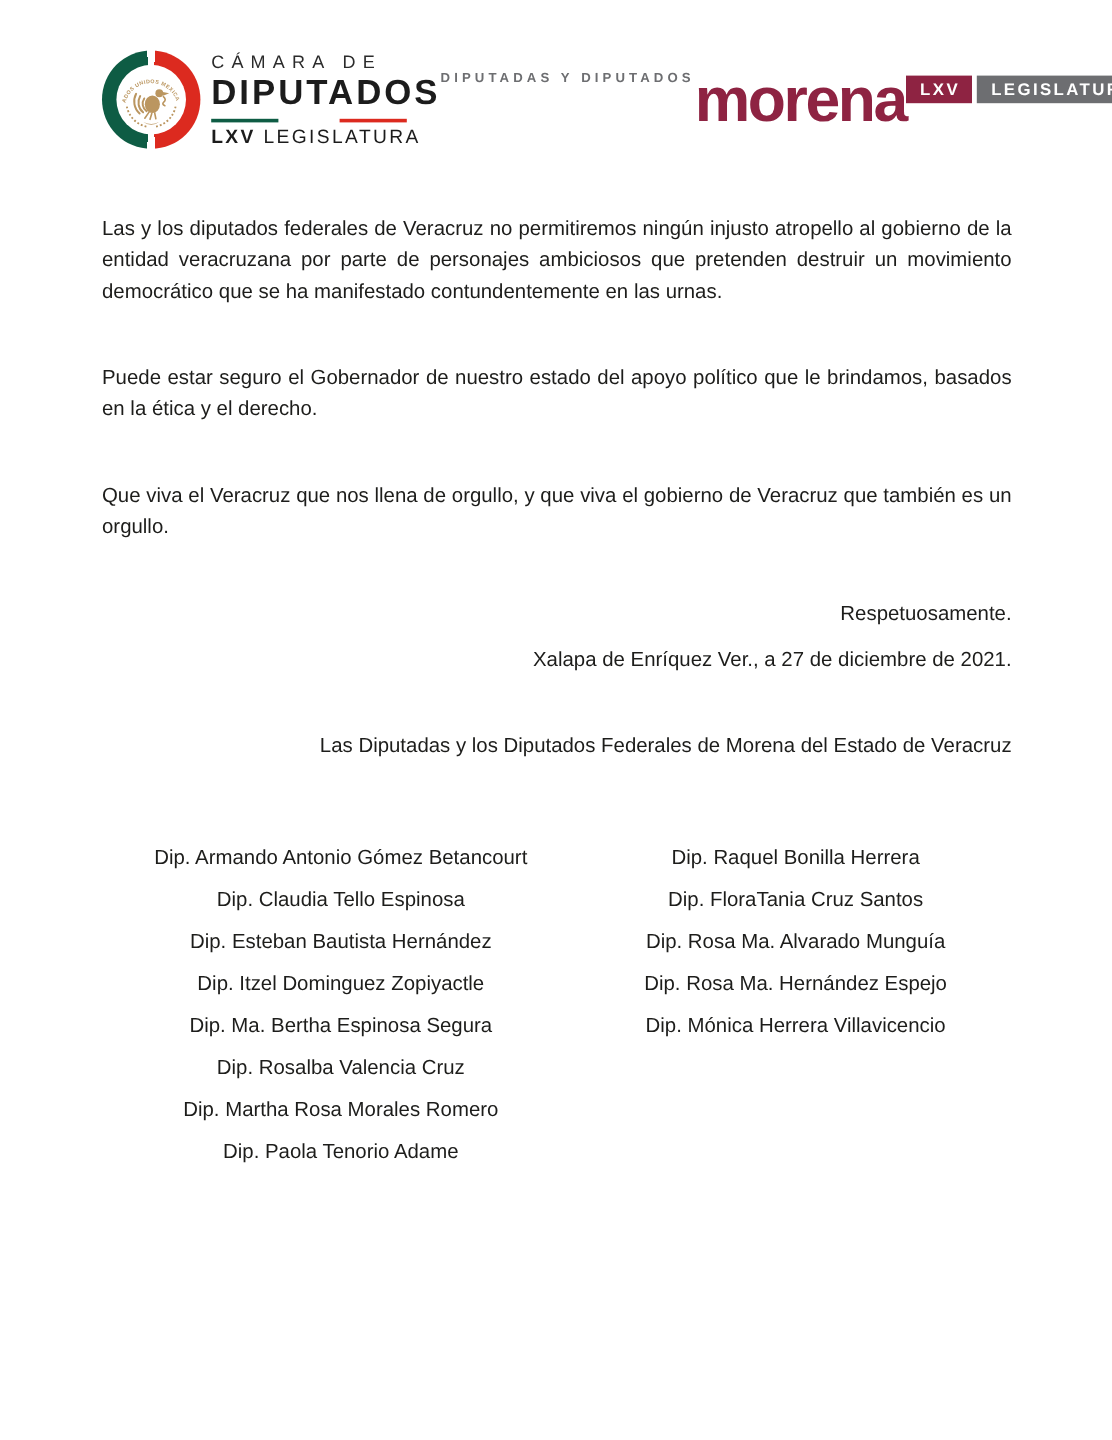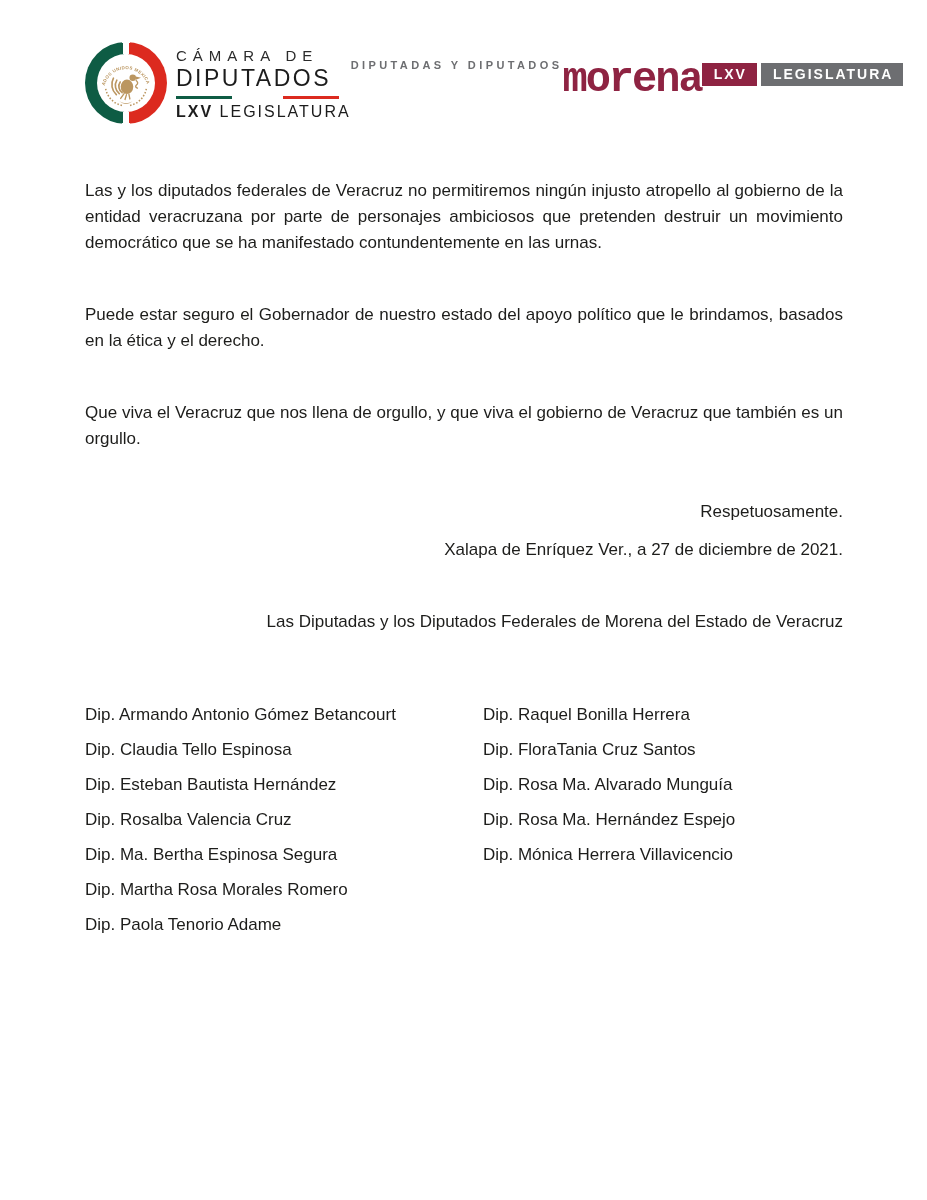--- a/index.html
+++ b/index.html
@@ -16,48 +16,48 @@
 
   
   .letterhead{display:flex;justify-content:space-between;align-items:flex-start;height:92px;}
   .chamber-logo{display:flex;align-items:center;}
   .seal{position:relative;width:82px;height:82px;border-radius:50%;
     background:conic-gradient(from 0deg,#ffffff 0deg 5deg,var(--red) 5deg 175deg,#ffffff 175deg 185deg,var(--green) 185deg 355deg,#ffffff 355deg 360deg);}
   .seal-inner{position:absolute;left:12px;top:12px;width:58px;height:58px;border-radius:50%;background:#ffffff;}
   .seal-inner svg{width:100%;height:100%;display:block;}
   .chamber-text{margin-left:9px;padding-top:2px;}
   .chamber-line1{font-size:15px;letter-spacing:6px;font-weight:400;color:#2b2b2b;white-space:nowrap;}
-  .chamber-line2{font-size:23px;font-weight:400;letter-spacing:2.5px;color:#1c1c1c;margin-top:1px;white-space:nowrap;}
+  .chamber-line2{font-size:29px;font-weight:700;letter-spacing:2.5px;color:#1c1c1c;margin-top:1px;white-space:nowrap;}
   .chamber-rule{display:flex;justify-content:space-between;width:163px;margin-top:4px;}
   .rule-green{width:56px;height:3px;background:var(--green);}
   .rule-red{width:56px;height:3px;background:var(--red);}
   .chamber-line3{font-size:16px;letter-spacing:2px;color:#1c1c1c;margin-top:4px;white-space:nowrap;}
   .chamber-line3 b{font-weight:700;}
 
   .morena-logo{display:flex;align-items:flex-start;padding-top:4px;margin-top:13px;}
   .morena-top{font-size:11px;font-weight:700;letter-spacing:3.4px;color:var(--gray);white-space:nowrap;}
-  .morena-word{font-size:42px;line-height:0.88;font-weight:700;letter-spacing:-2px;color:var(--maroon);margin-top:3px;font-family:Liberation Mono, monospace;}
+  .morena-word{font-size:52px;line-height:0.88;font-weight:700;letter-spacing:-2px;color:var(--maroon);margin-top:3px;}
   .morena-badges{display:flex;margin-top:4px;}
   .badge{color:#ffffff;font-weight:700;font-size:14px;letter-spacing:2px;padding:3px 10px 3px 12px;line-height:17px;}
   .badge-lxv{background:var(--maroon);margin-right:4px;}
   .badge-leg{background:var(--gray);}
 
   
   .body-copy p{
     font-size:17px;line-height:26px;text-align:justify;text-justify:inter-word;color:var(--ink);
   }
   .p1{margin-top:44px;}
   .p2{margin-top:46px;}
   .p3{margin-top:46px;}
   .centered{font-size:17px;line-height:26px;text-align:right;color:var(--ink);}
   .closing{margin-top:47px;}
   .dateline{margin-top:12px;}
   .signers-title{margin-top:46px;}
 
-  .signers{display:grid;grid-template-columns:398px 1fr;margin-top:62px;}
+  .signers{display:grid;grid-template-columns:398px 1fr;margin-top:62px;text-align:center;}
   .signer-col{display:flex;flex-direction:column;}
   .signer{font-size:17px;line-height:35px;white-space:nowrap;color:var(--ink);}
 </style>
 </head>
 <body>
 
 <div class="page">
 
   <div class="letterhead">
 
@@ -122,22 +122,23 @@
 
     <div class="centered closing">Respetuosamente.</div>
     <div class="centered dateline">Xalapa de Enríquez Ver., a 27 de diciembre de 2021.</div>
     <div class="centered signers-title">Las Diputadas y los Diputados Federales de Morena del Estado de Veracruz</div>
 
     <div class="signers">
       <div class="signer-col">
         <div class="signer">Dip. Armando Antonio Gómez Betancourt</div>
         <div class="signer">Dip. Claudia Tello Espinosa</div>
         <div class="signer">Dip. Esteban Bautista Hernández</div>
+        <div class="signer">Dip. Itzel Dominguez Zopiyactle</div>
+        <div class="signer">Dip. Ma. Bertha Espinosa Segura</div>
         <div class="signer">Dip. Rosalba Valencia Cruz</div>
-        <div class="signer">Dip. Ma. Bertha Espinosa Segura</div>
         <div class="signer">Dip. Martha Rosa Morales Romero</div>
         <div class="signer">Dip. Paola Tenorio Adame</div>
       </div>
       <div class="signer-col">
         <div class="signer">Dip. Raquel Bonilla Herrera</div>
         <div class="signer">Dip. FloraTania Cruz Santos</div>
         <div class="signer">Dip. Rosa Ma. Alvarado Munguía</div>
         <div class="signer">Dip. Rosa Ma. Hernández Espejo</div>
         <div class="signer">Dip. Mónica Herrera Villavicencio</div>
       </div>

